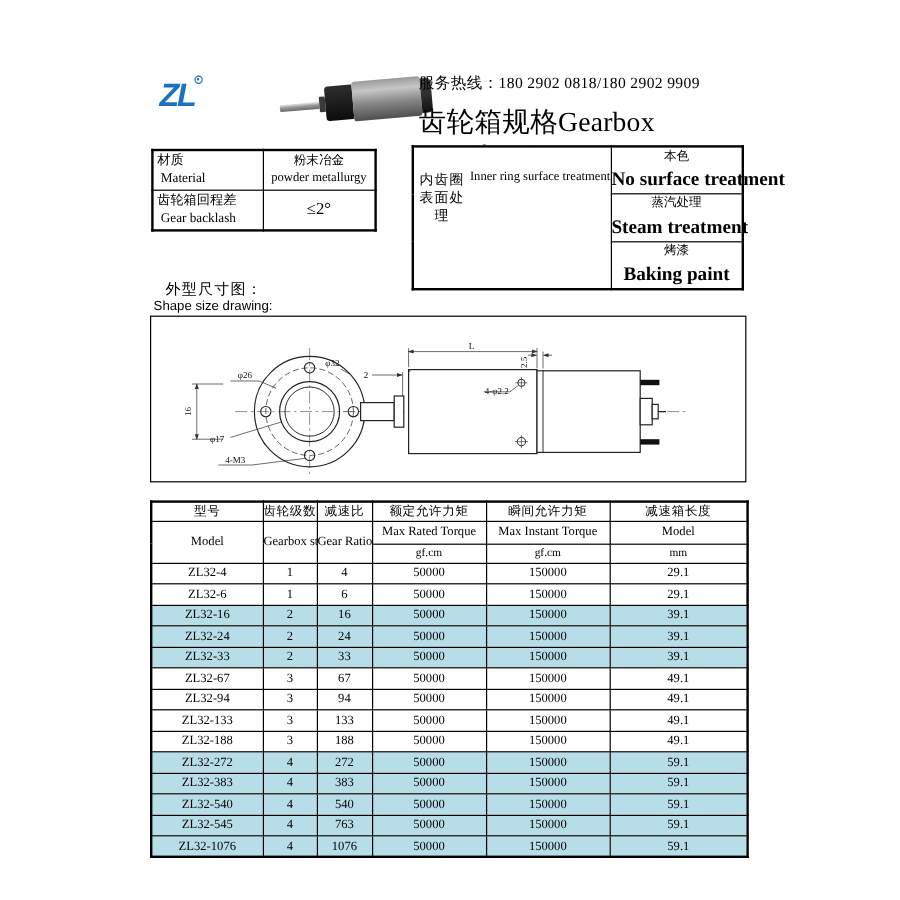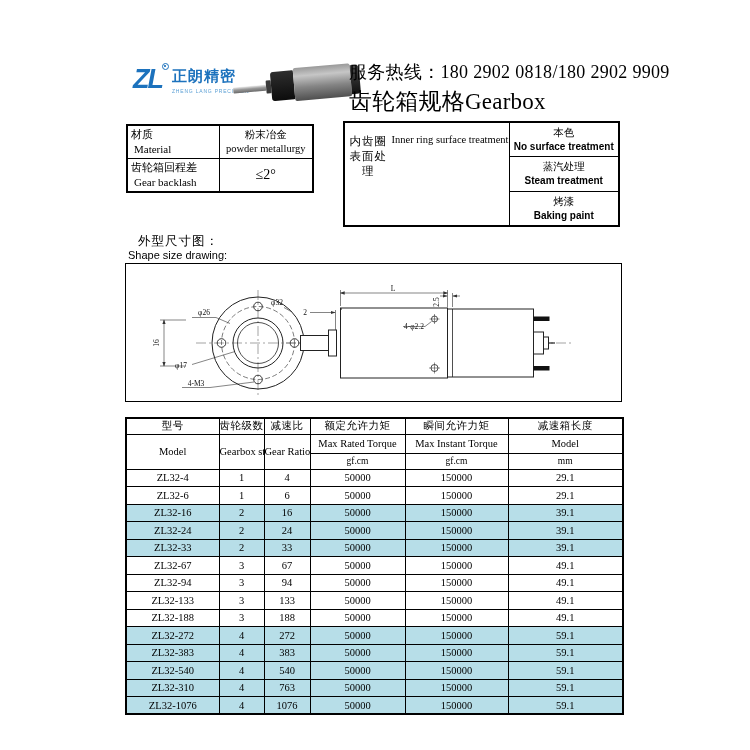--- a/index.html
+++ b/index.html
@@ -25,40 +25,40 @@
     font-family:"Liberation Sans","DejaVu Sans",sans-serif; }
 
   
   .photo { position:absolute; left:233px; top:68px; display:flex; align-items:center; transform:rotate(-5deg); }
   .ph-shaft { width:33px; height:6px; background:linear-gradient(180deg,#eee,#999 45%,#6a6a6a); border-radius:1px; }
   .ph-collar { width:5px; height:13px; background:#3a3a3a; border-radius:1px; }
   .ph-head { width:23px; height:29px; background:linear-gradient(180deg,#2e2e2e,#0c0c0c); border-radius:3px 1px 1px 3px; }
   .ph-body { width:57px; height:33px; background:linear-gradient(180deg,#9a9a9a,#c6c6c6 25%,#858585 60%,#4f4f4f); border-radius:2px; }
   .ph-cap { width:9px; height:29px; background:linear-gradient(180deg,#4a4a4a,#101010); border-radius:0 4px 4px 0; }
 
-  .hotline { left:349px; top:60px; font-size:18px; letter-spacing:0.3px; }
+  .hotline { left:349px; top:60px; font-size:13px; letter-spacing:0.3px; }
   .page-title { left:349px; top:86px; font-size:23px; font-weight:normal; letter-spacing:0.2px; }
 
   
   table.spec { position:absolute; border-collapse:collapse; border:2px solid #000; table-layout:fixed; background:#fff; }
   table.spec td { border:1px solid #000; }
   .spec-left { left:126px; top:124px; width:188px; }
   .spec-left tr { height:33.4px; }
   .spec-left .lab { text-align:left; font-size:11px; line-height:1.35; padding:1px 1px 1px 3px; white-space:nowrap; overflow:hidden; }
   .spec-left .lab .en { padding-left:3px; }
   .spec-left .val { text-align:center; font-size:10.5px; line-height:1.3; white-space:nowrap; overflow:hidden; }
   .spec-left .val.big { font-size:14px; }
   .spec-right { left:343px; top:121px; width:277px; }
   .spec-right tr { height:34.7px; }
   .rlab-in { display:flex; flex-direction:row; justify-content:space-between; height:98px; padding:9px 0 6px; text-align:center; }
   .rlab-cn { font-size:11.5px; letter-spacing:1px; }
   .rlab-en { font-size:10.5px; white-space:nowrap; }
   .opt { text-align:center; line-height:1.45; }
   .opt .ocn { font-size:10.5px; }
-  .opt .oen { font-family:Liberation Sans, sans-serif; font-weight:bold; font-size:10px; white-space:nowrap; }
+  .opt .oen { font-family:Liberation Serif, serif; font-weight:bold; font-size:16px; white-space:nowrap; }
 
   .draw-title-cn { left:138px; top:233px; font-size:12.5px; letter-spacing:1px; }
   .draw-title-en { left:128px; top:249px; font-size:11px; font-family:"Liberation Sans","DejaVu Sans",sans-serif; }
   .drawing-box { left:125px; top:263px; width:497px; height:139px; border:1px solid #000; background:#fff; }
   .drawing-box svg { display:block; }
   .drawing-box text { font-family:"Liberation Serif","DejaVu Serif",serif; font-size:7.5px; fill:#111; }
 
   
   table.gear { position:absolute; left:125px; top:417px; width:497px; border-collapse:collapse;
     border:2px solid #000; table-layout:fixed; }
@@ -75,24 +75,20 @@
 </style>
 </head>
 <body>
 
 <div class="page">
 
   <div class="logo">
     <div class="logo-mark">
       <span>ZL</span>
       <span class="gear-dot"></span>
-    </div>
-    <div class="logo-text">
-      <div class="logo-cn">正朗精密</div>
-      <div class="logo-en">ZHENG LANG PRECISION</div>
     </div>
   </div>
 
   <div class="photo">
     <div class="ph-shaft"></div>
     <div class="ph-collar"></div>
     <div class="ph-head"></div>
     <div class="ph-body"></div>
     <div class="ph-cap"></div>
   </div>
@@ -361,21 +357,21 @@
     </tr>
         <tr class="hl">
       <td>ZL32-540</td>
       <td>4</td>
       <td>540</td>
       <td>50000</td>
       <td>150000</td>
       <td>59.1</td>
     </tr>
         <tr class="hl">
-      <td>ZL32-310</td>
+      <td>ZL32-545</td>
       <td>4</td>
       <td>763</td>
       <td>50000</td>
       <td>150000</td>
       <td>59.1</td>
     </tr>
         <tr class="hl">
       <td>ZL32-1076</td>
       <td>4</td>
       <td>1076</td>

